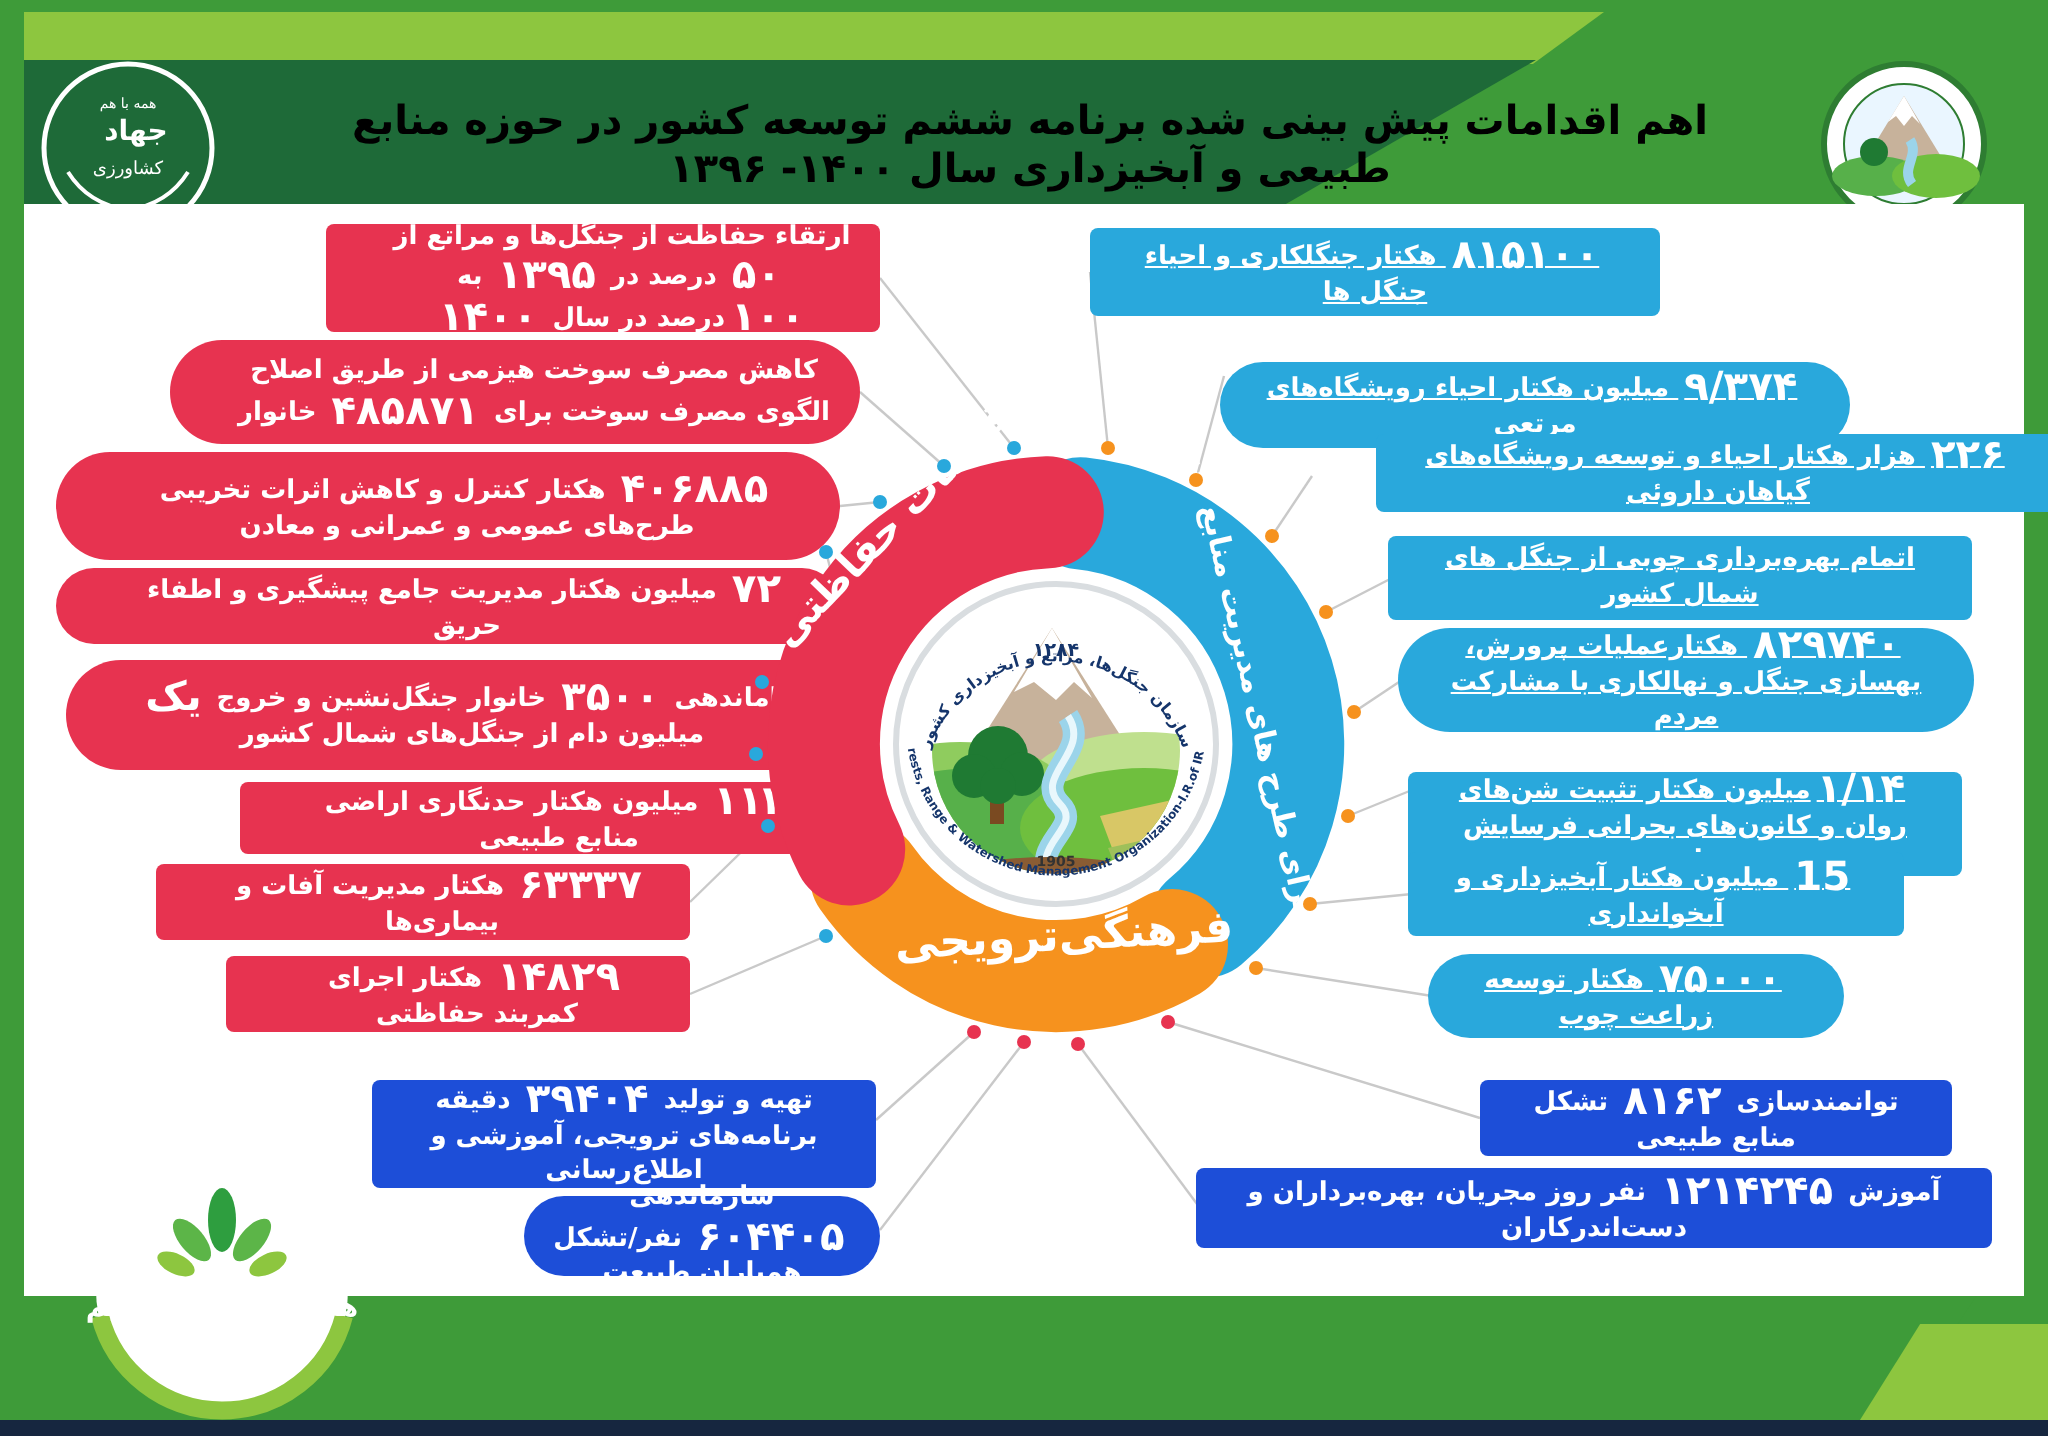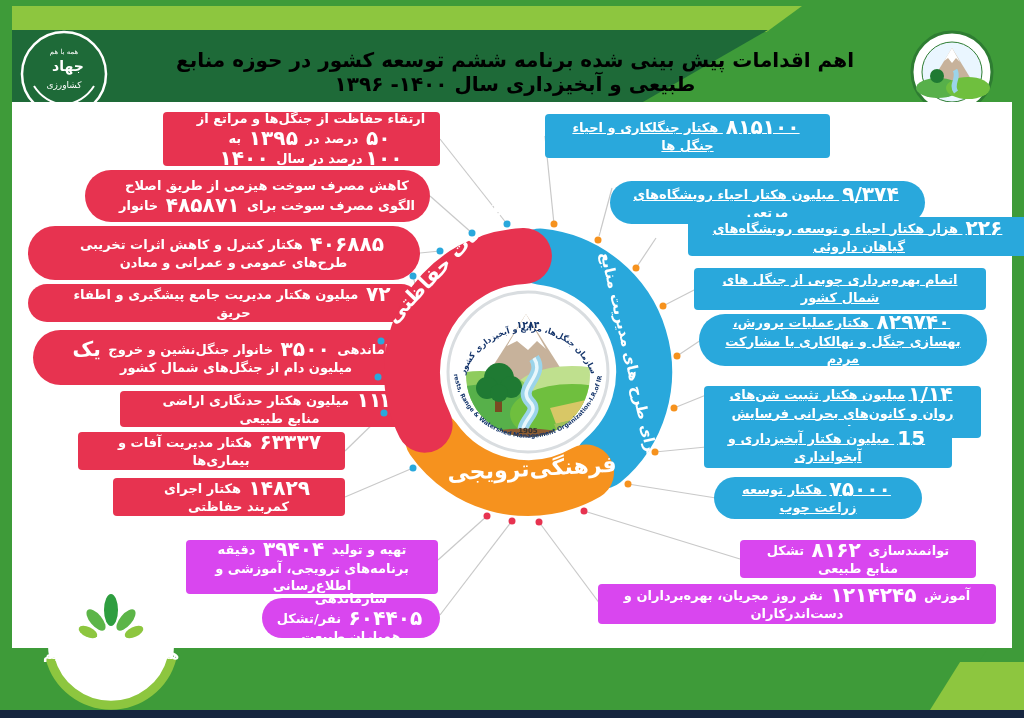--- a/index.html
+++ b/index.html
@@ -22,21 +22,21 @@
   .band{position:absolute;left:0;top:648px;width:1024px;height:62px;background:#3e9b39;
     clip-path:polygon(0 0,96.5% 0,92.5% 100%,0 100%);}
   .band-light{position:absolute;left:930px;top:662px;width:94px;height:48px;background:#8dc63f;
     clip-path:polygon(32% 0,100% 0,100% 100%,0 100%);}
   .bottom-edge{position:absolute;left:0;top:710px;width:1024px;height:8px;background:#16263f;}
   
   .pill{position:absolute;display:flex;align-items:center;justify-content:center;
     color:#fff;direction:rtl;text-align:center;box-sizing:border-box;padding:3px 12px;}
   .pill .ptext{width:100%;font-weight:bold;font-size:13px;line-height:1.35;}
   .pill .num{font-size:1.55em;padding:0 3px;line-height:1;vertical-align:-2px;letter-spacing:1px;}
-  .red{background:#e73350;padding-left:31px;} .blue{background:#29a8dc;text-decoration:underline;} .orange{background:#d946ef;}
+  .red{background:#e73350;padding-left:31px;} .blue{background:#29a8dc;text-decoration:underline;} .orange{background:#1d4ed8;}
   .rect{border-radius:4px;} .round{border-radius:30px;}
   .fs12 .ptext, .fs12{font-size:12px;}
   .fs11 .ptext, .fs11{font-size:11px;}
   
   .ring-label{position:absolute;color:#fff;font-weight:bold;direction:rtl;
     text-align:center;white-space:nowrap;}
   
   .jihad-text{color:#fff;text-align:center;direction:rtl;line-height:1.15;}
   .footer-cal{color:#ffffff;font-weight:bold;direction:rtl;}
   svg{display:block;}

